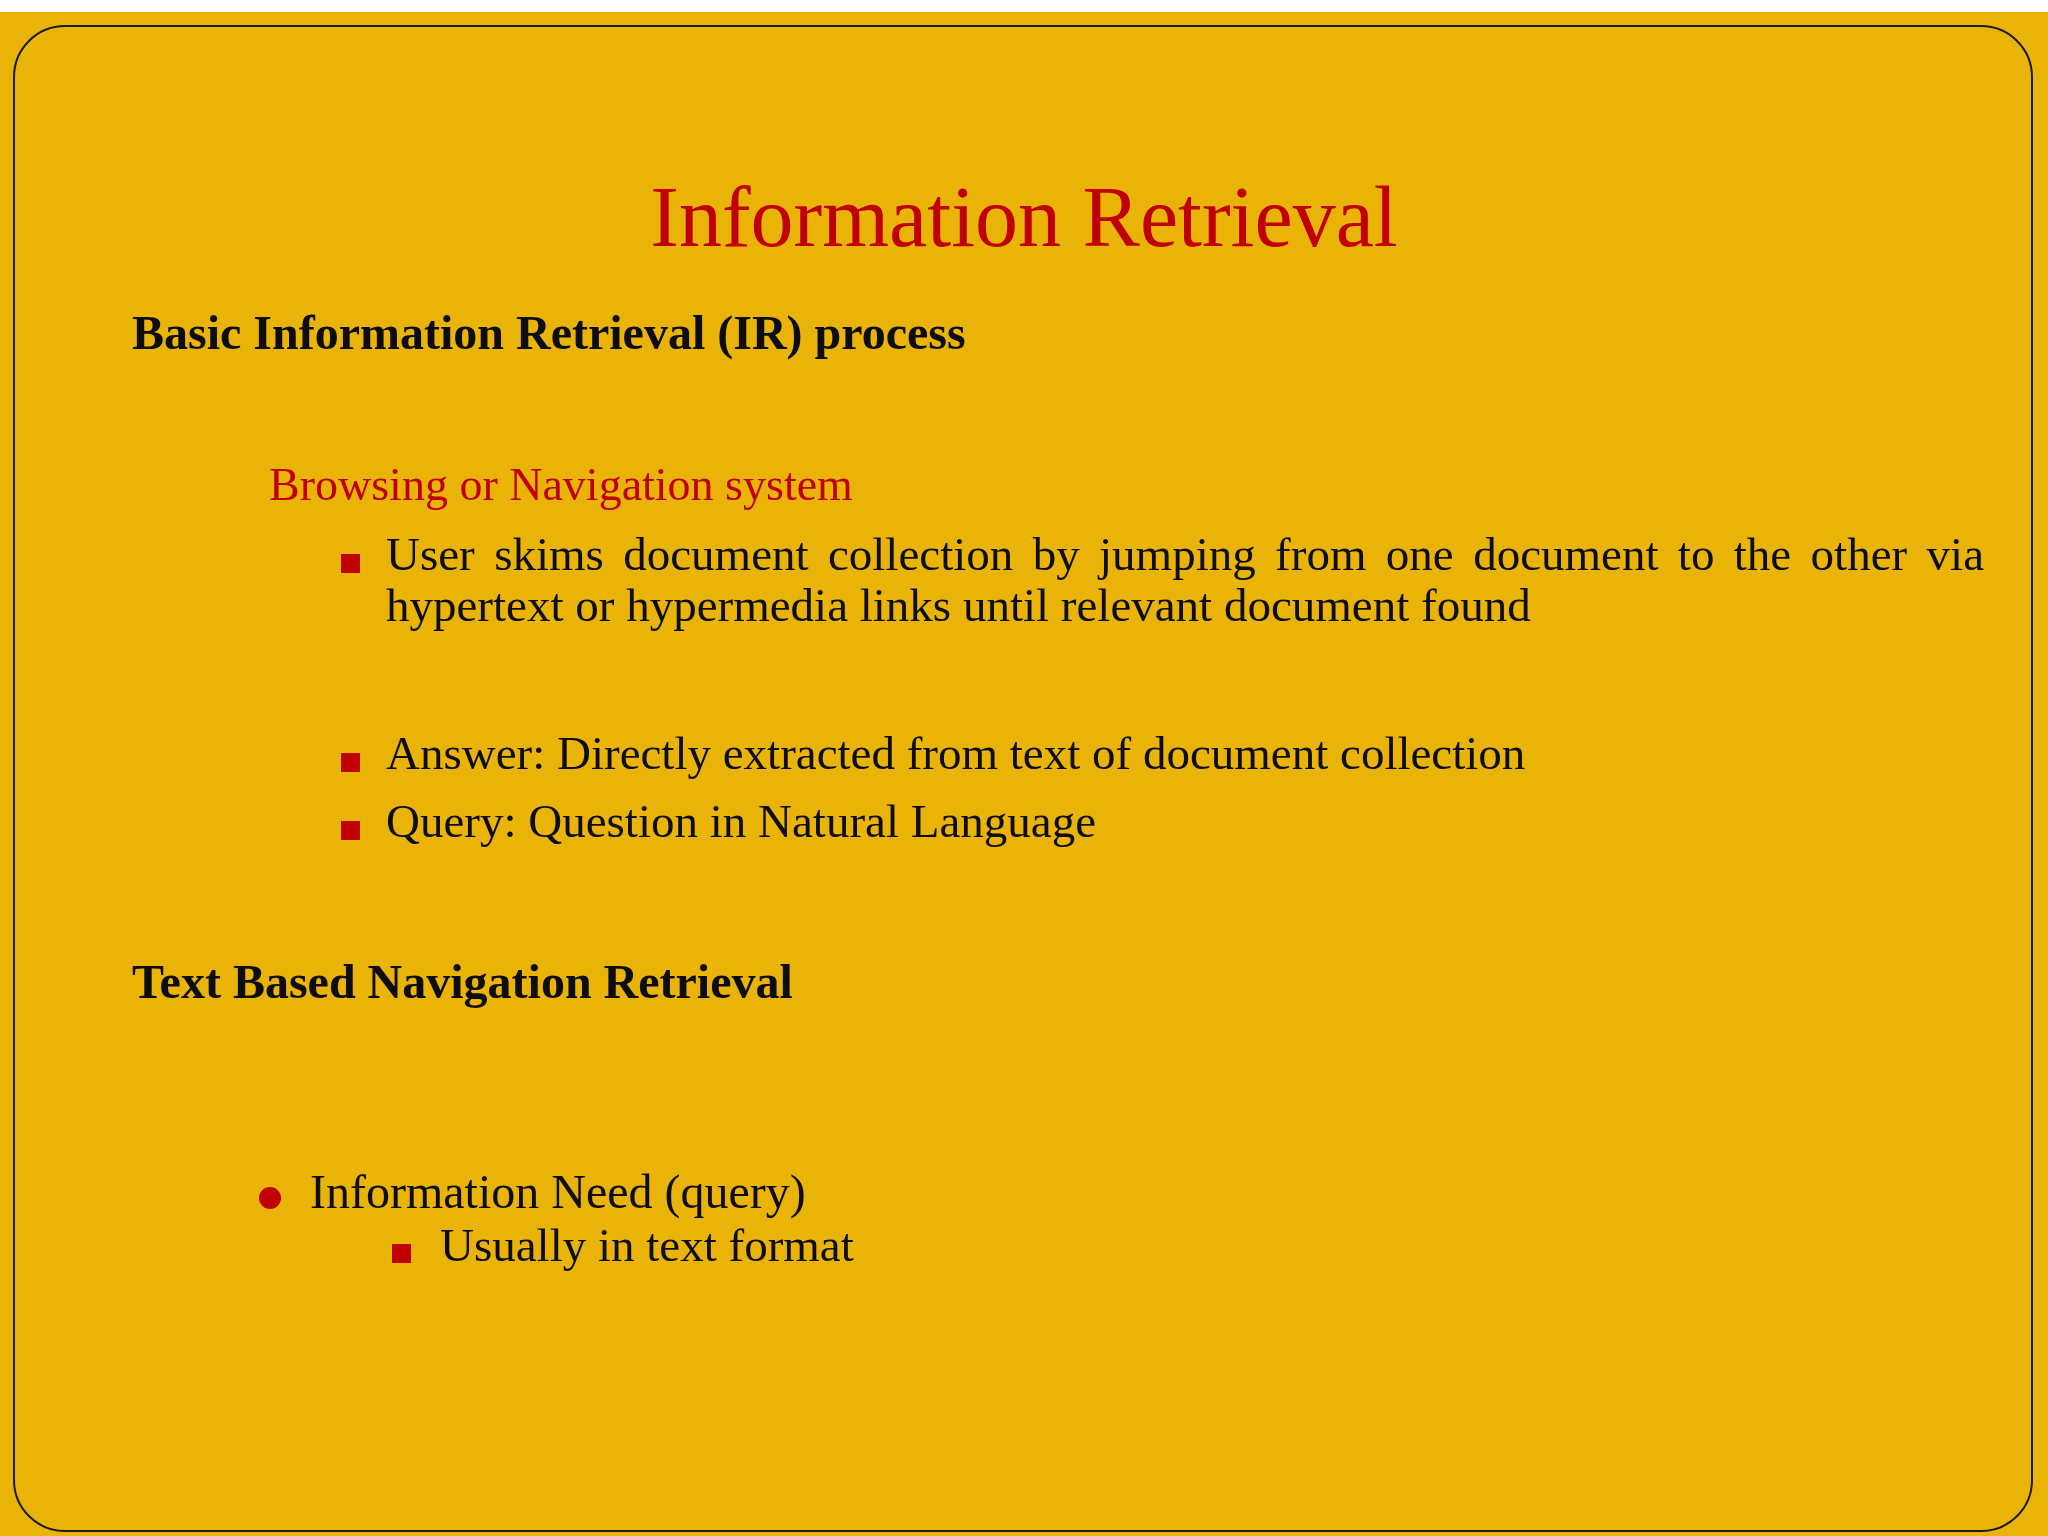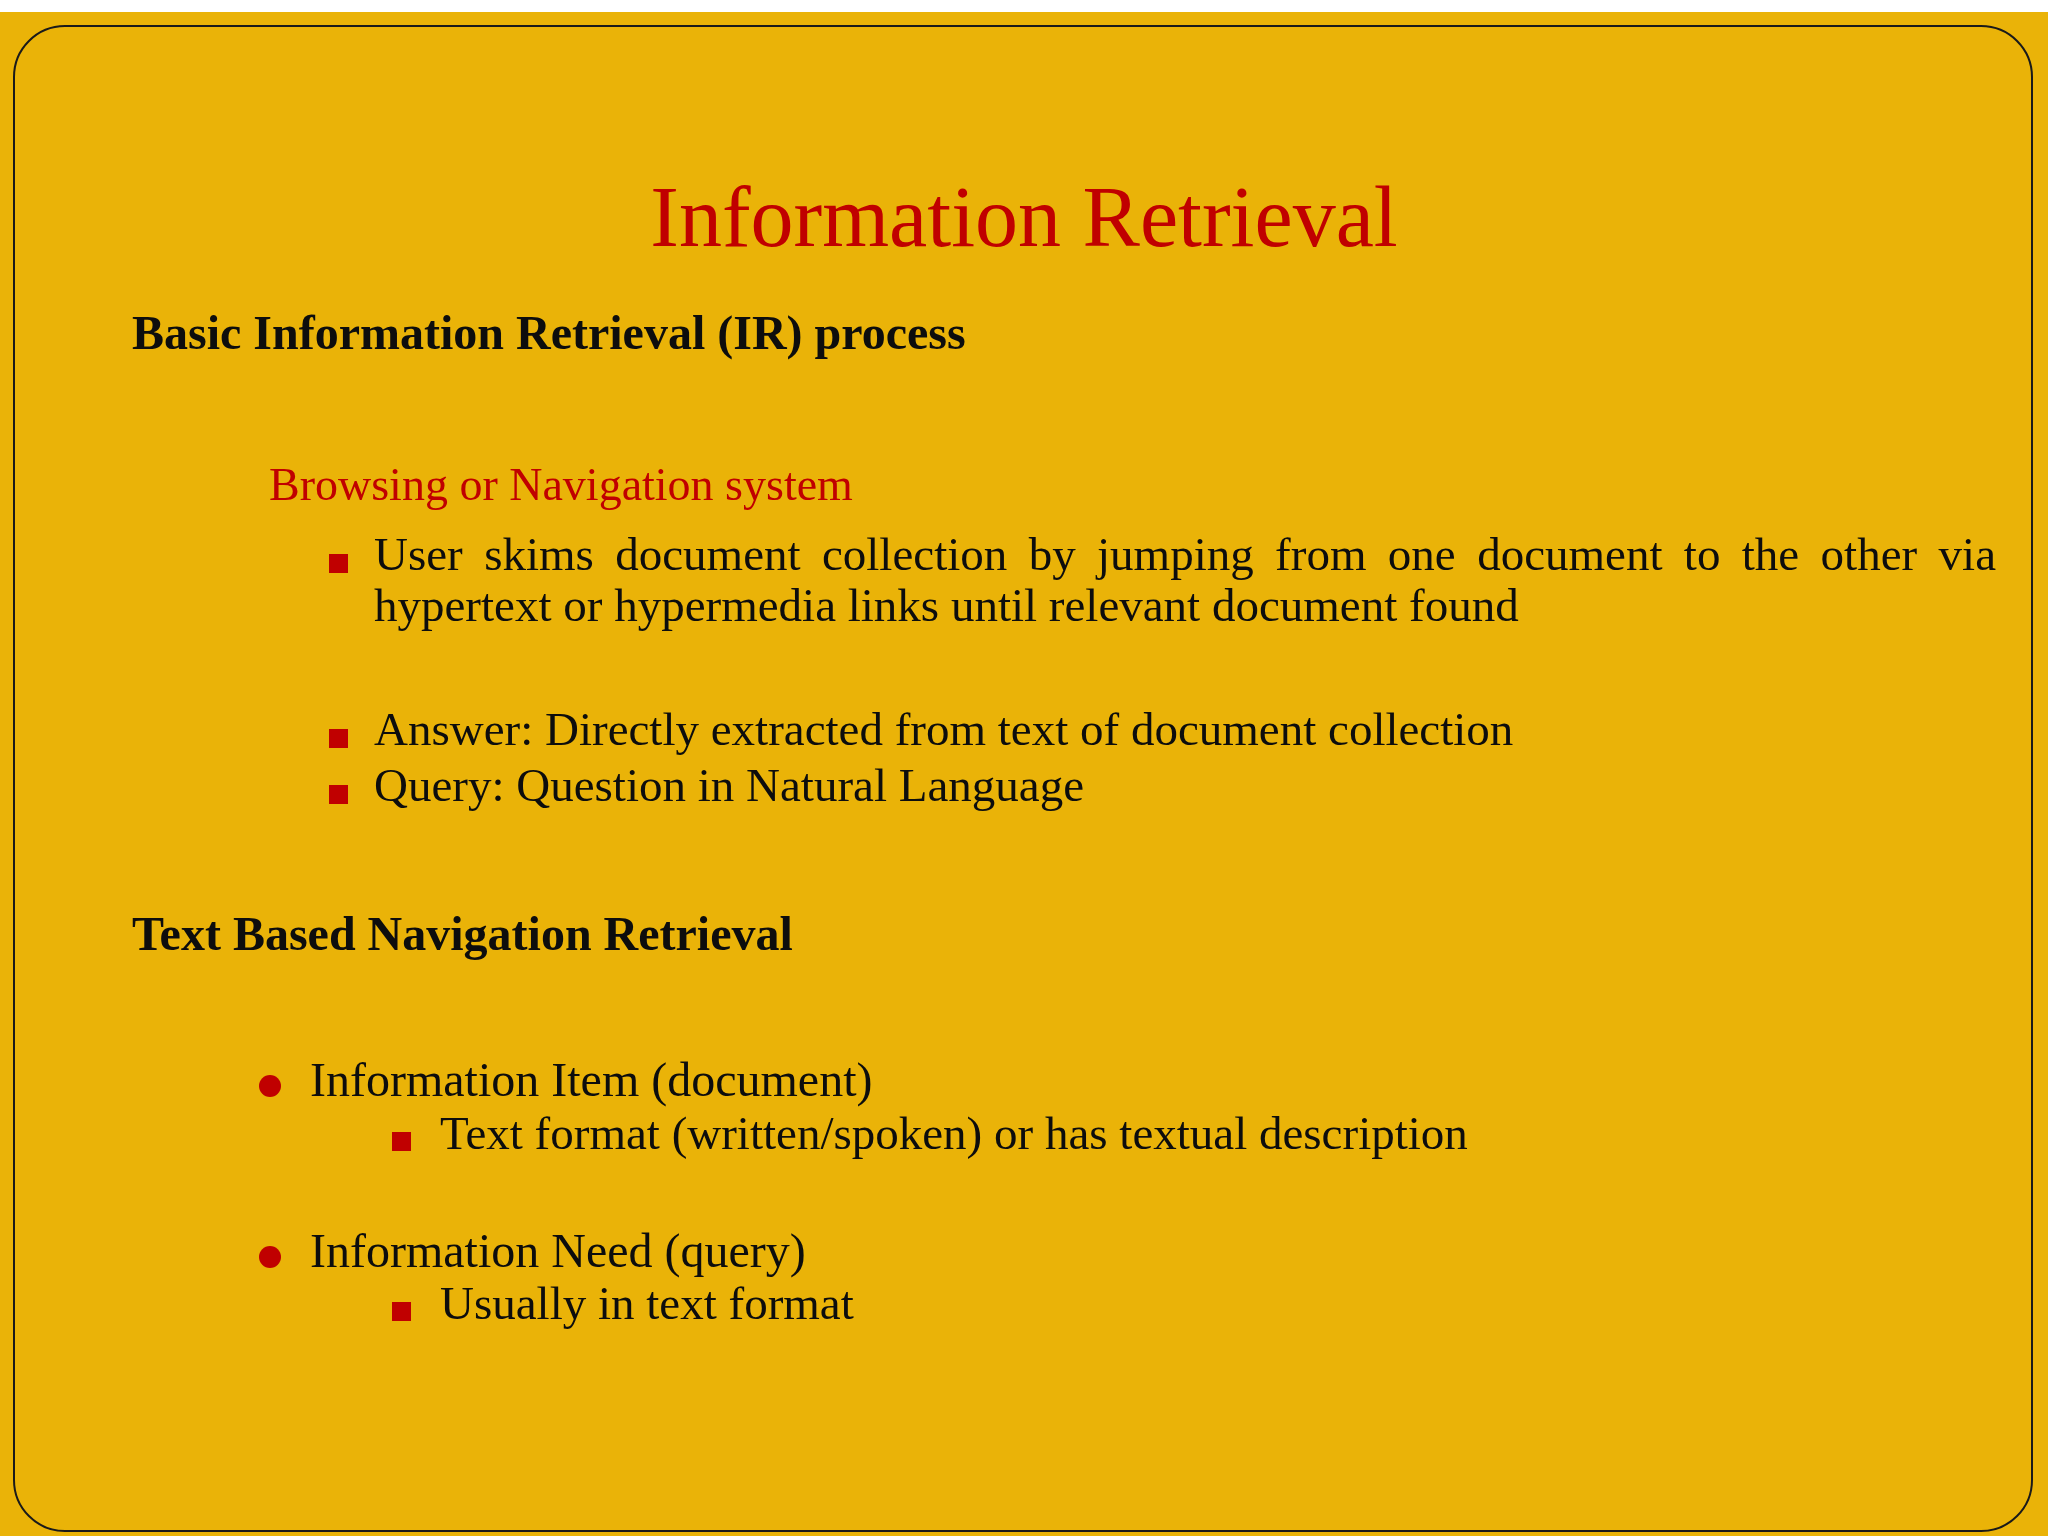--- a/index.html
+++ b/index.html
@@ -87,21 +87,21 @@
     padding: 0;
   }
   ul.lvl2 > li {
     position: relative;
     padding-left: 370px;
     padding-right: 48px;
     color: #0d0d0d;
     font-size: 47px;
     line-height: 1.10;
     text-align: justify;
-    margin: 4px;
+    margin: 16px;
   }
   ul.lvl2 > li.nojustify { text-align: left; }
   ul.lvl2 > li::before {
     content: "";
     position: absolute;
     left: 325px;
     top: 25px;
     width: 19px;
     height: 19px;
     background: #C00000;
@@ -182,24 +182,20 @@
       <li class="nojustify">Answer: Directly extracted from text of document collection</li>
       <li class="nojustify">Query: Question in Natural Language</li>
     </ul>
 
     <div class="sp-84"></div>
 
     <div class="h-bold">Text Based Navigation Retrieval</div>
 
     <div class="sp-84"></div>
 
-    <ul class="lvl1round">
-      <li class="round">Information Item (document)</li>
-      <li class="sq">Text format (written/spoken) or has textual description</li>
-    </ul>
 
     <div class="sp-64"></div>
 
     <ul class="lvl1round">
       <li class="round">Information Need (query)</li>
       <li class="sq">Usually in text format</li>
     </ul>
 
   </div>
 </div>

